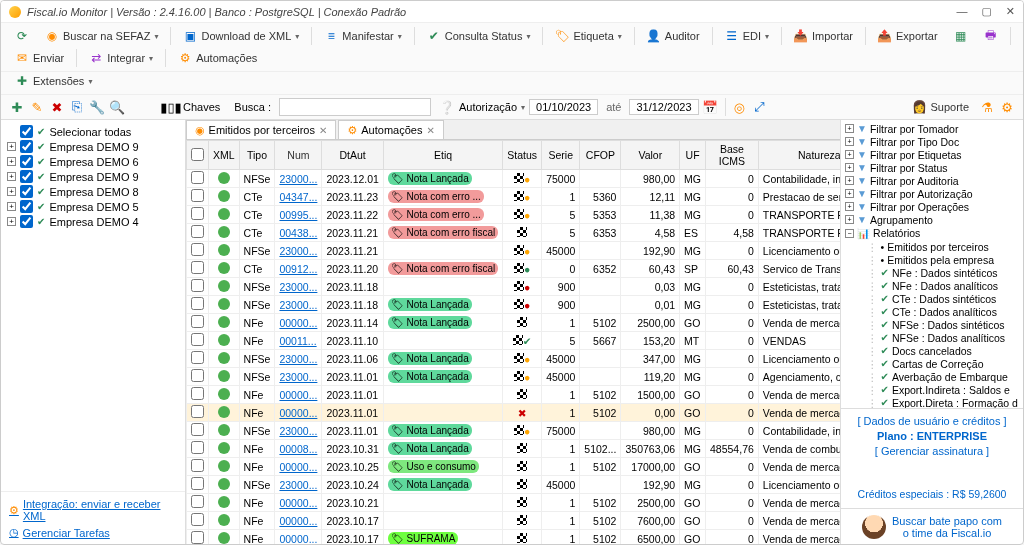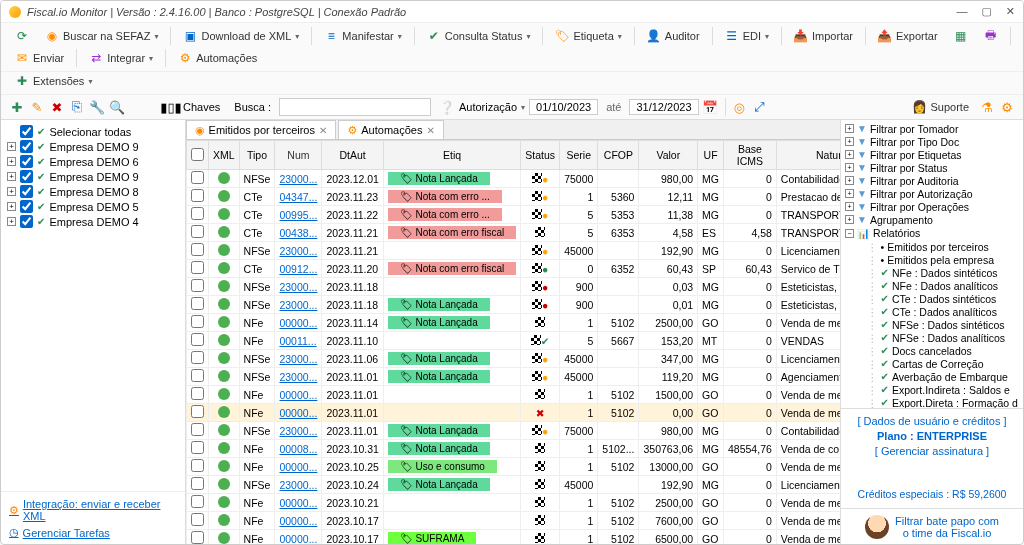--- a/index.html
+++ b/index.html
@@ -65,21 +65,21 @@
 .col-dt { width: 68px; }
 .col-etiq { width: 110px; margin-left: 21px; }
 .col-status { width: 44px; text-align: center; }
 .col-serie { width: 42px; text-align: right; }
 .col-cfop { width: 38px; text-align: right; }
 .col-valor { width: 70px; text-align: right; }
 .col-uf { width: 24px; }
 .col-icms { width: 62px; text-align: right; }
 .col-nat { }
 
-.etiq-chip { padding: 1px 12px; border-radius: 0; font-size: 10px; display: inline-block; }
+.etiq-chip { padding: 1px 3px; border-radius: 6px; font-size: 10px; display: inline-block; }
 .etiq-green { background: #5fd99c; }
 .etiq-red { background: #f29b9b; }
 .etiq-green2 { background: #7ee87e; }
 .etiq-lime { background: #6eff3f; }
 
 .xml-ball { width: 12px; height: 12px; border-radius: 50%; background: #4caf50; display: inline-block; }
 .status-ic { width: 10px; height: 10px; display: inline-block; background: repeating-conic-gradient(#000 0 25%, #fff 0 50%) 0 0/6px 6px; }
 .row-hl { background: #fff3da !important; }
 .filter-list { padding: 2px 4px; overflow-y: auto; flex: 1; font-size: 10.5px; }
 .filter-row { display: flex; align-items: center; gap: 3px; padding: 0.5px 0; cursor: pointer; }
@@ -561,21 +561,21 @@
             <tr>
               <td class="col-check"><input type="checkbox" style=""></td>
               <td class="col-xml"><span class="xml-ball"></span></td>
               <td class="col-tipo">NFe</td>
               <td class="col-num">00000...</td>
               <td class="col-dt">2023.10.25</td>
               <td class="col-etiq"><span class="etiq-chip etiq-green2">🏷 Uso e consumo</span></td>
               <td class="col-status"><span class="status-ic"></span></td>
               <td class="col-serie">1</td>
               <td class="col-cfop">5102</td>
-              <td class="col-valor">13000,00</td>
+              <td class="col-valor">17000,00</td>
               <td class="col-uf">GO</td>
               <td class="col-icms">0</td>
               <td class="col-nat">Venda de mercadoria</td>
             </tr>
             <tr>
               <td class="col-check"><input type="checkbox" style=""></td>
               <td class="col-xml"><span class="xml-ball"></span></td>
               <td class="col-tipo">NFSe</td>
               <td class="col-num">23000...</td>
               <td class="col-dt">2023.10.24</td>
@@ -767,16 +767,16 @@
         </div>
       </div>
     <div class="right-box">
       <a>[ Dados de usuário e créditos ]</a>
       <div class="plan-label">Plano : ENTERPRISE</div>
       <a>[ Gerenciar assinatura ]</a>
       <div class="credits">Créditos especiais : R$ 59,2600</div>
     </div>
     <div class="right-box chat-prompt">
       <span class="avatar-ic"></span>
-      <span><span>Filtrar bate papo com</span><br><span>o time da Fiscal.io</span></span>
+      <span><span>Buscar bate papo com</span><br><span>o time da Fiscal.io</span></span>
     </div>
   </div>
 </div>
 
 </body></html>

